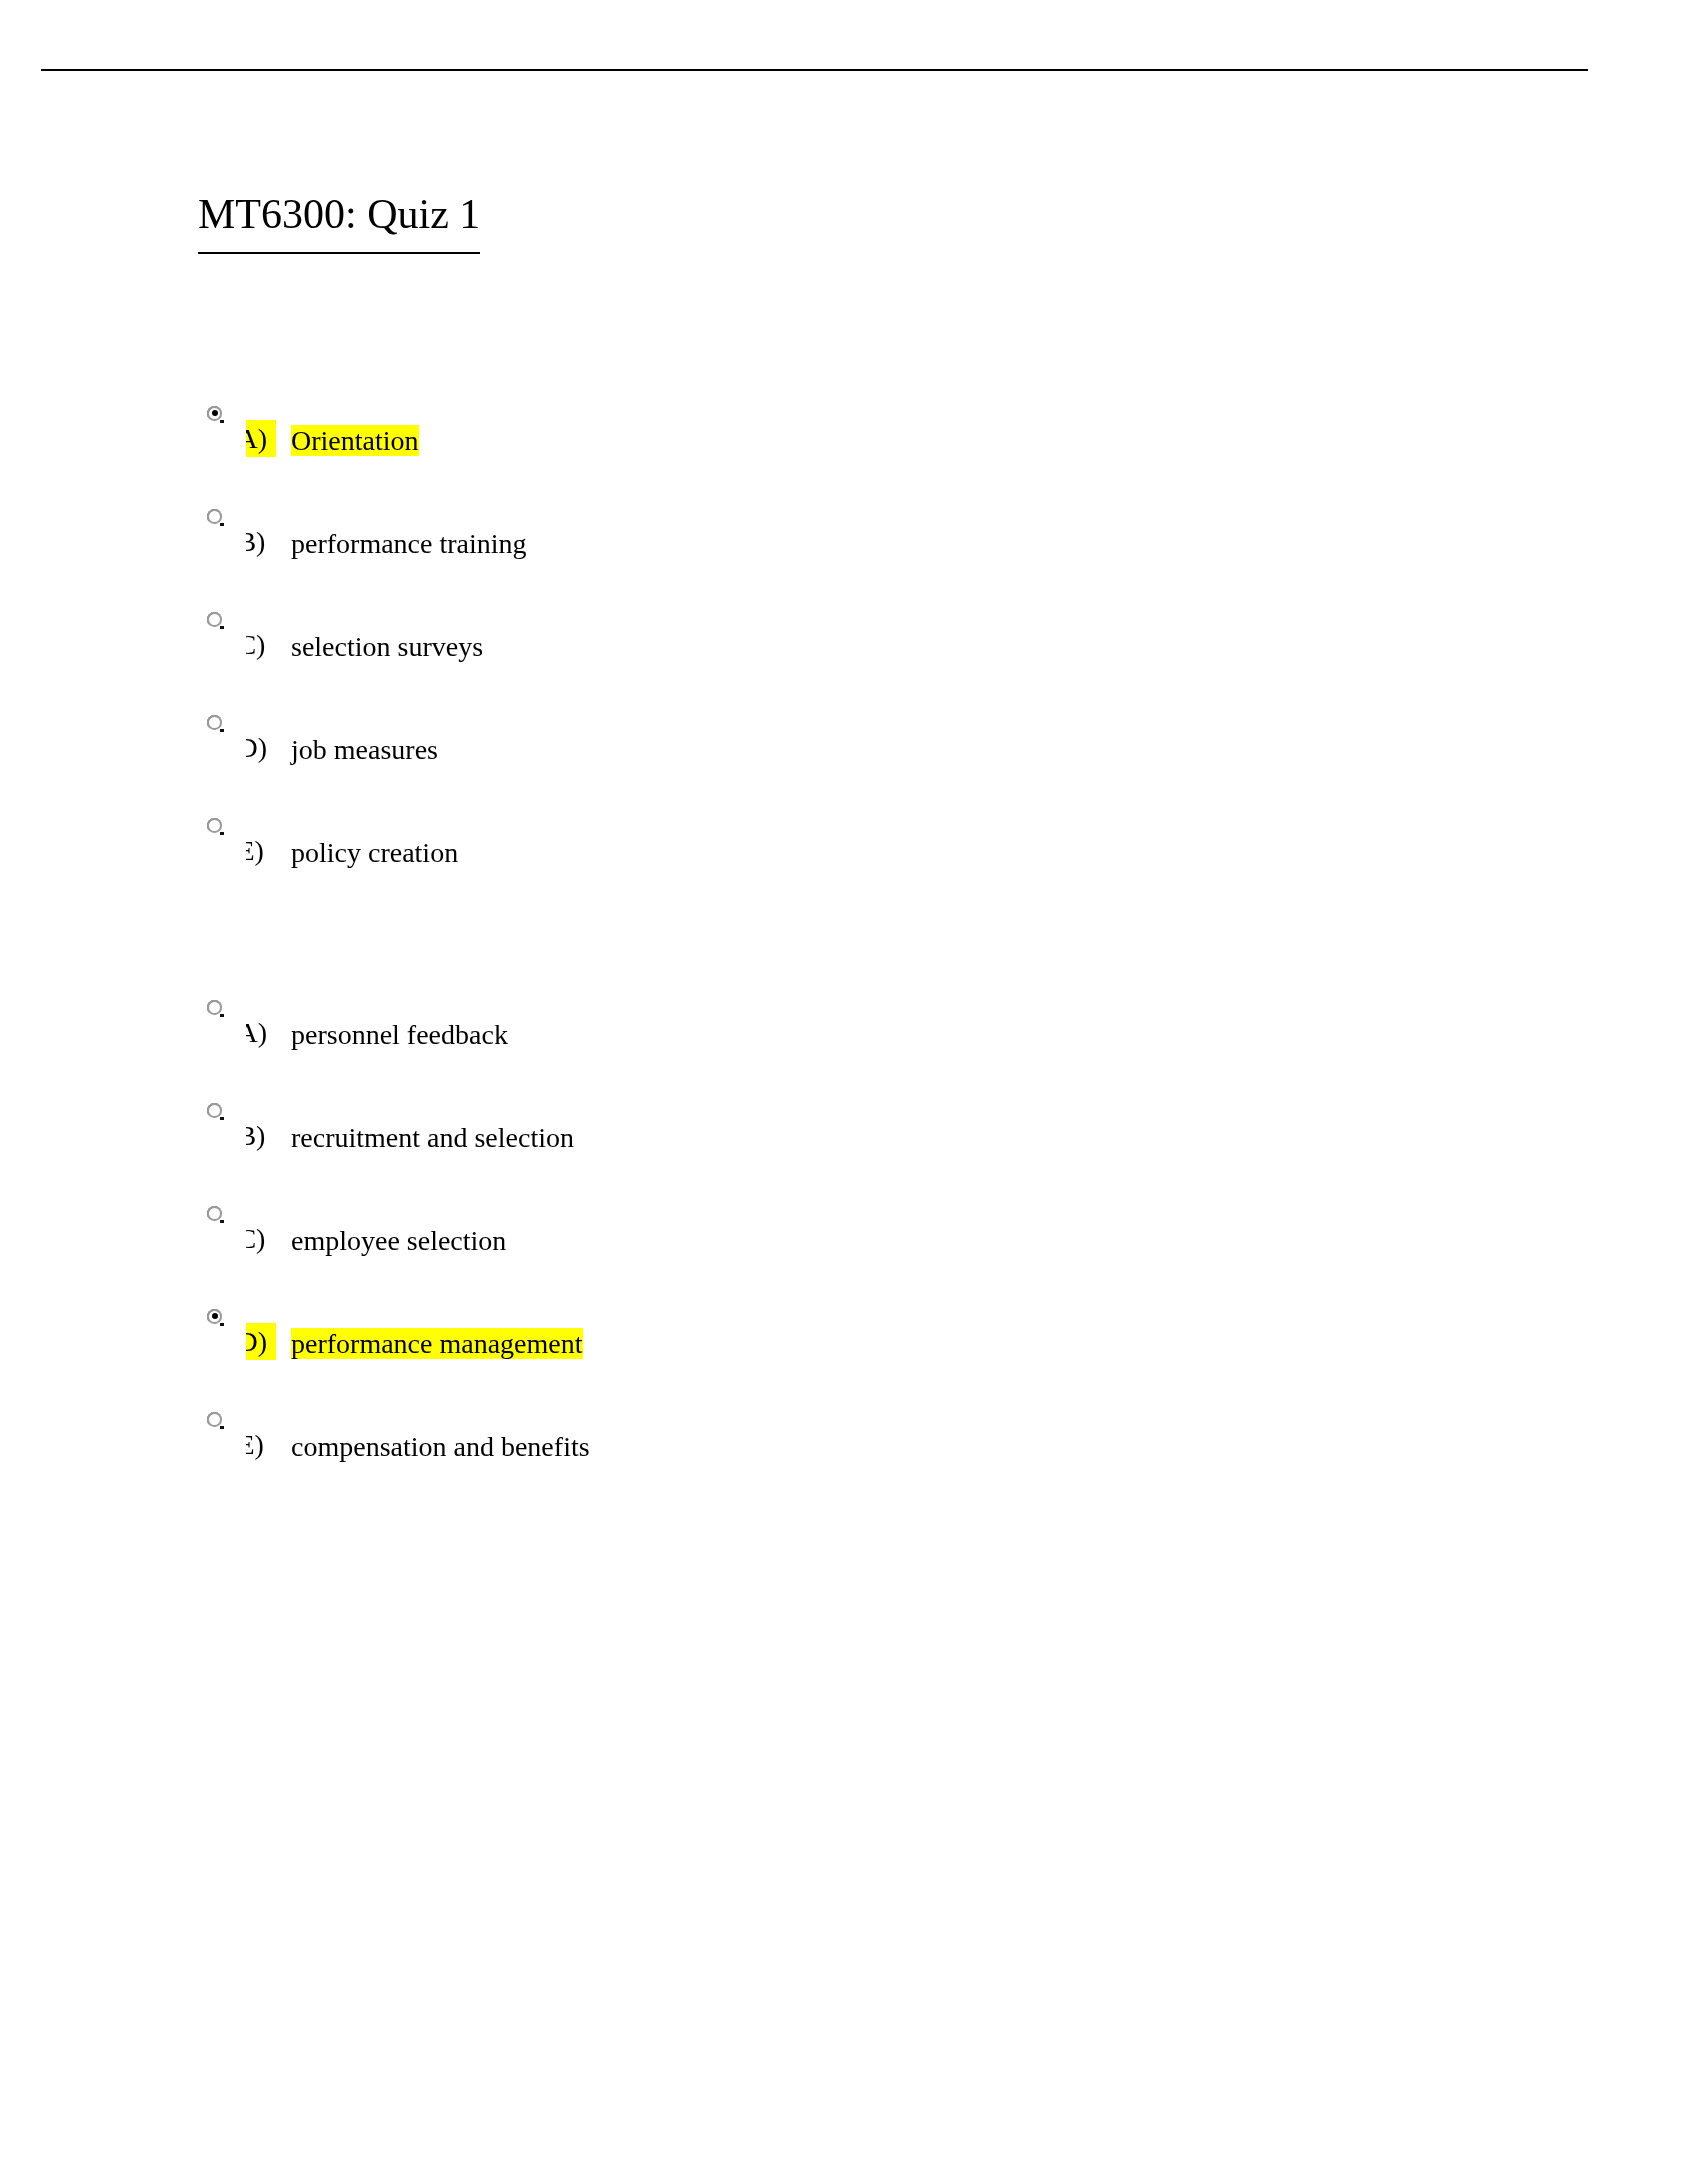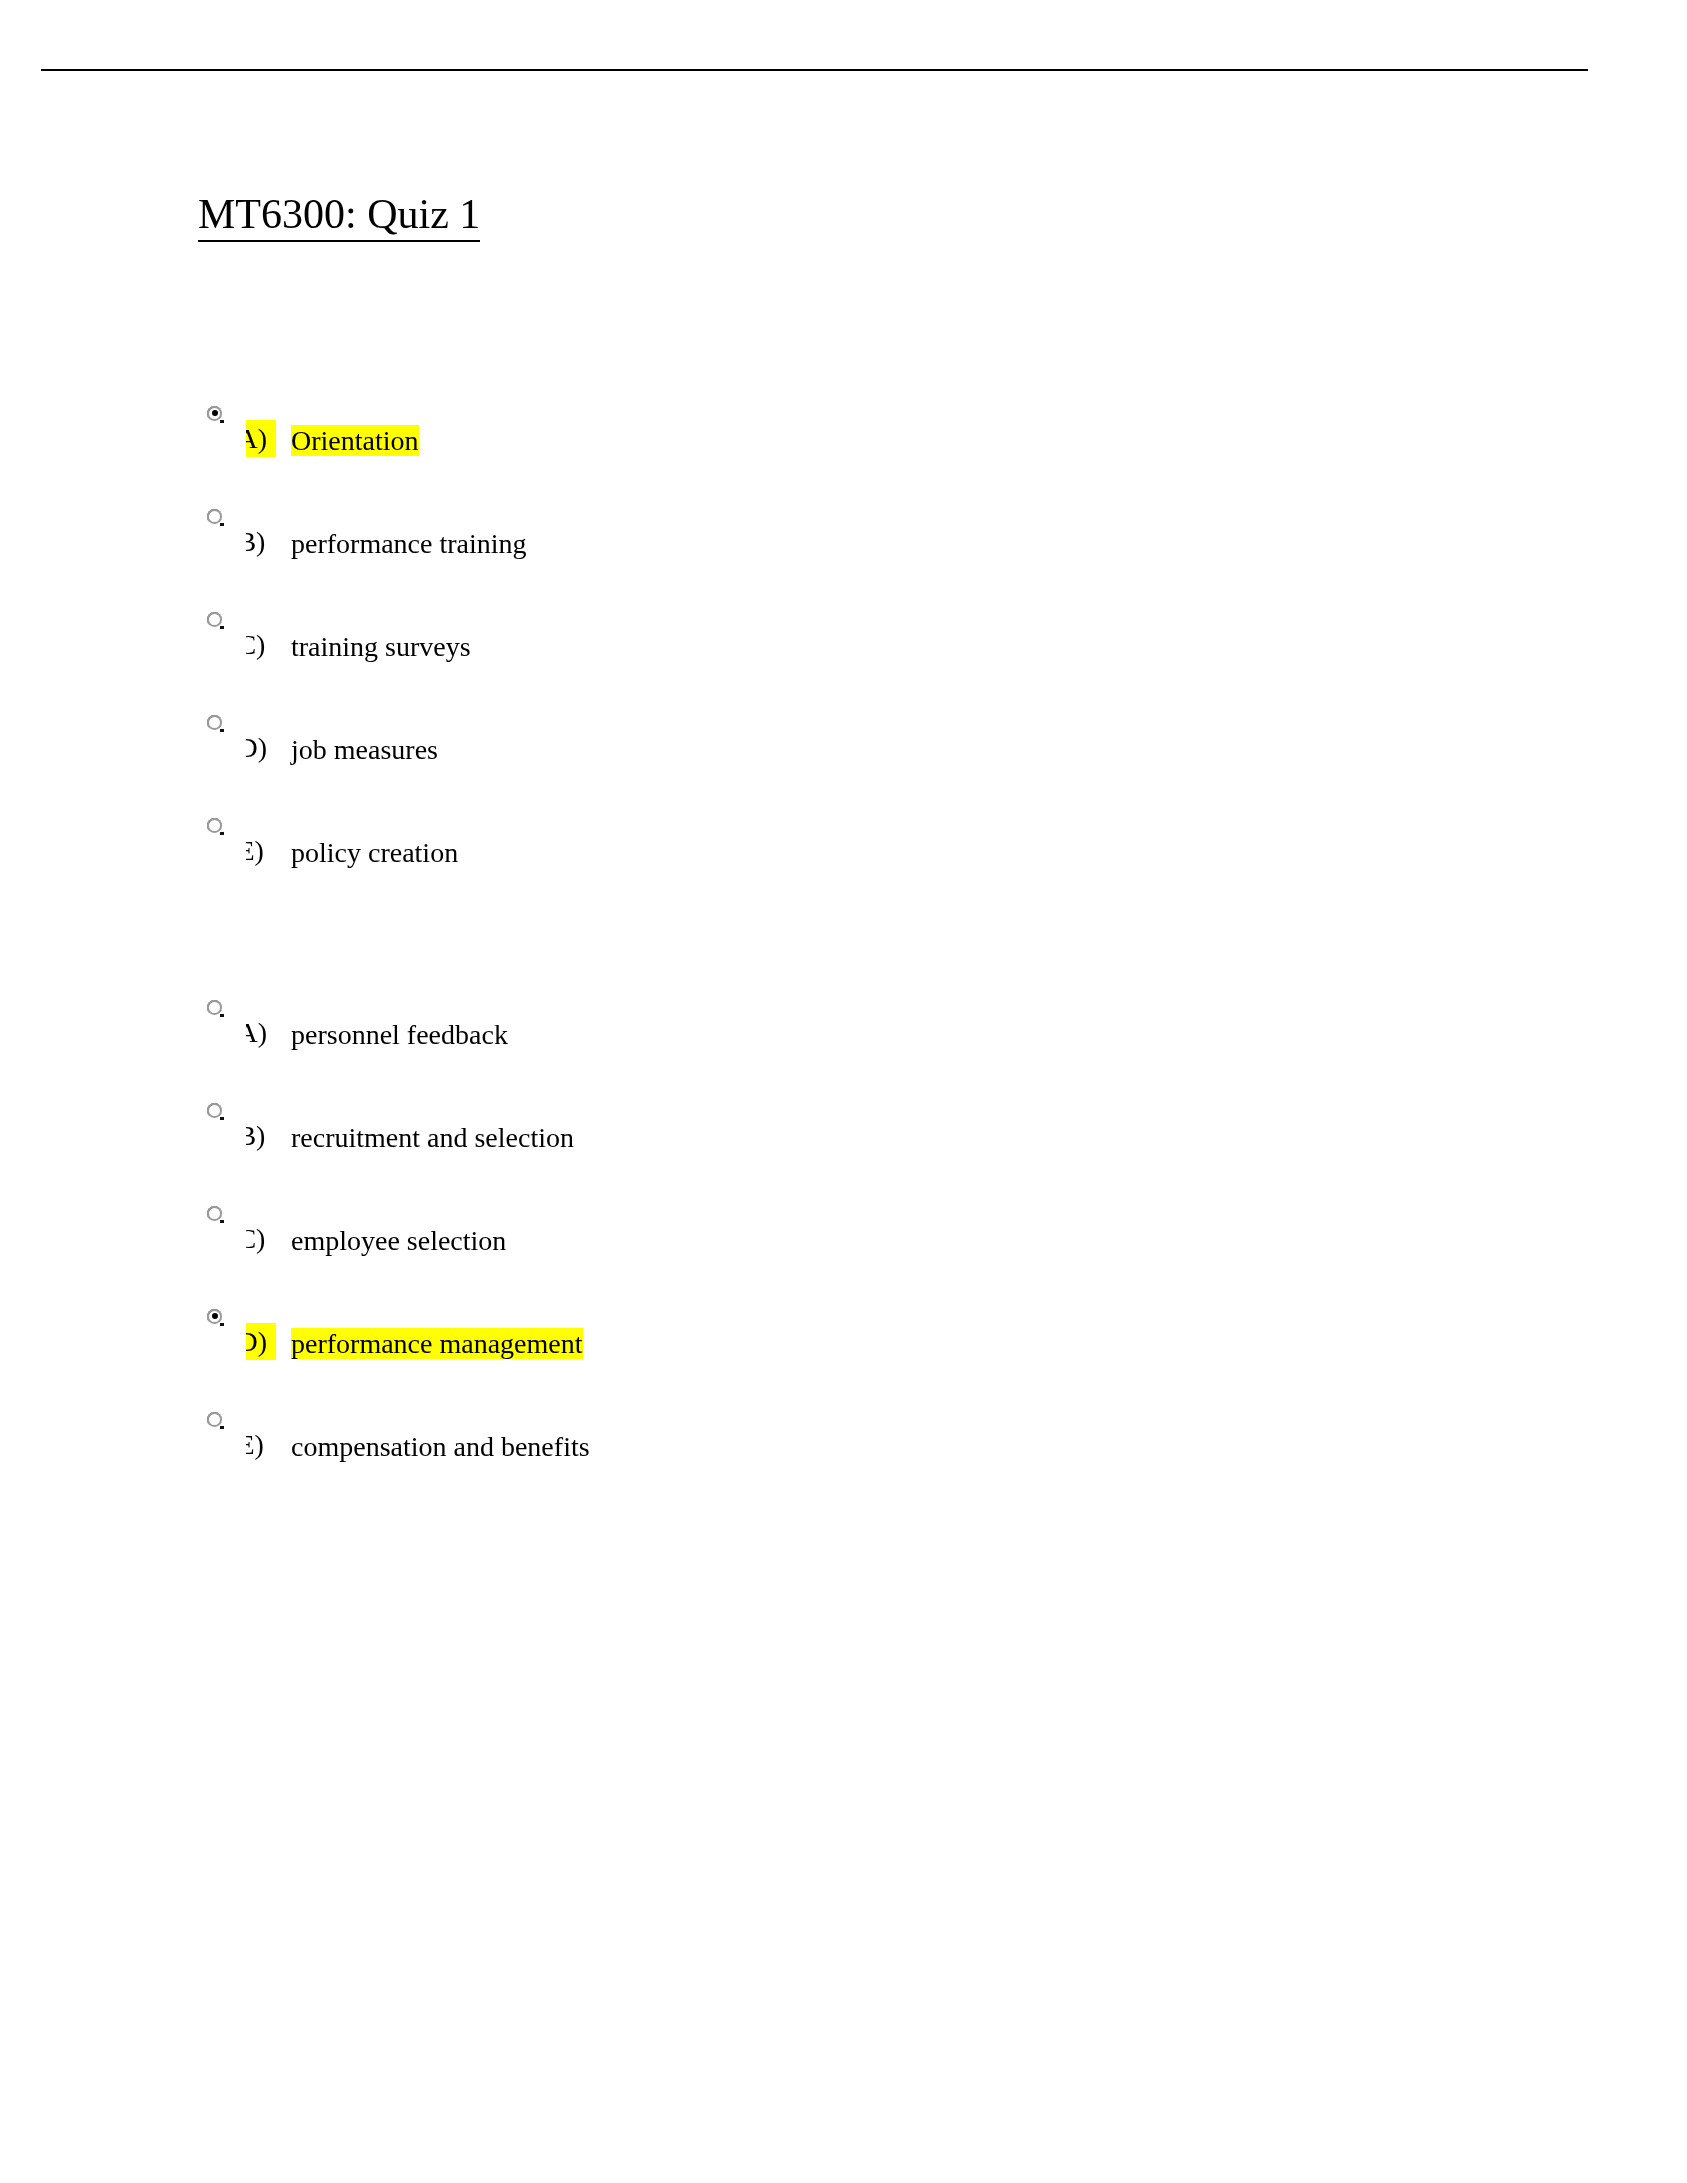--- a/index.html
+++ b/index.html
@@ -36,21 +36,21 @@
   .doc-title {
     position: absolute;
     left: 198px;
     top: 190px;
     font-size: 42px;
     line-height: 1.15;
     font-weight: normal;
     letter-spacing: 0px;
     white-space: nowrap;
     border-bottom: 2.6px solid #000000;
-    padding-bottom: 2px;
+    padding-bottom: 14px;
     display: inline-block;
   }
 
   
   .question-block {
     position: absolute;
     left: 198px;
     width: 1310px;
   }
   #question-1 { top: 390px; }
@@ -169,21 +169,21 @@
           <span class="option-letter">
             <span>B)</span>
           </span>
           <span class="option-text">performance training</span>
         </li>
         <li class="option-row">
           <span class="radio"></span>
           <span class="option-letter">
             <span>C)</span>
           </span>
-          <span class="option-text">training surveys</span>
+          <span class="option-text">selection surveys</span>
         </li>
         <li class="option-row">
           <span class="radio"></span>
           <span class="option-letter">
             <span>D)</span>
           </span>
           <span class="option-text">job measures</span>
         </li>
         <li class="option-row">
           <span class="radio"></span>

